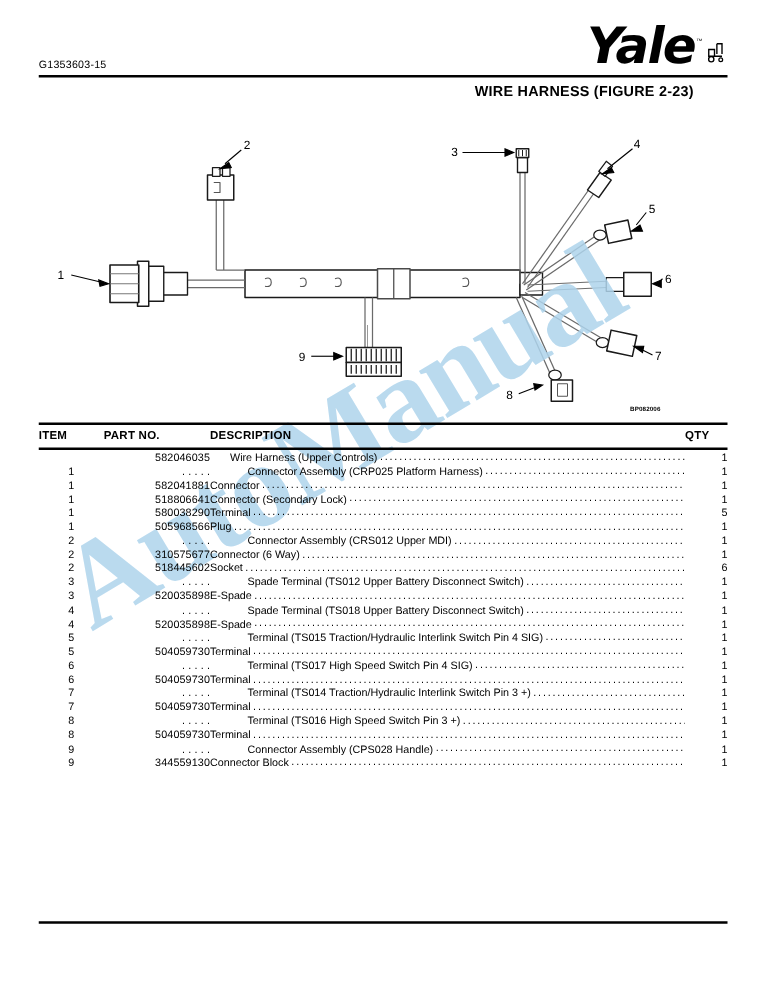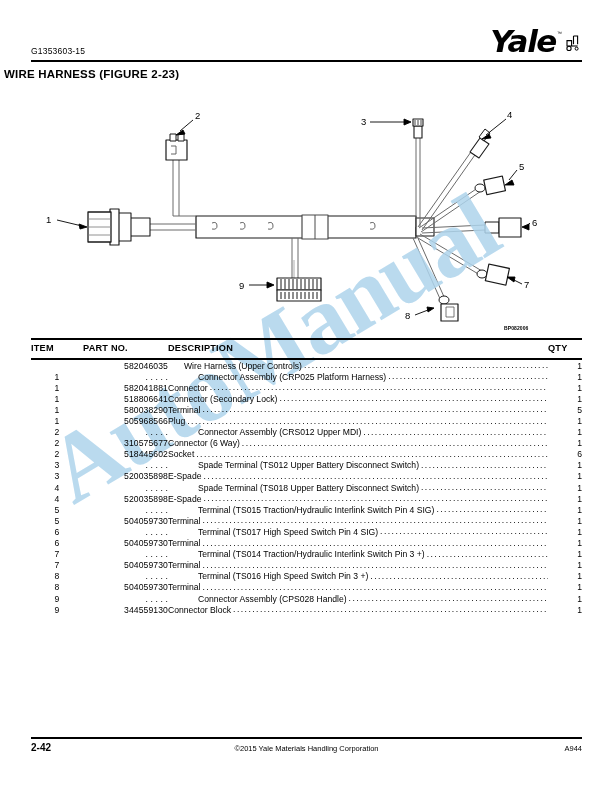--- a/index.html
+++ b/index.html
@@ -58,21 +58,21 @@
     position: absolute;
     right: 30px;
     top: 27px;
     display: flex;
     align-items: flex-end;
     height: 30px;
   }
   #yale-logo .yale-word {
     font-family: "DejaVu Sans", sans-serif;
     font-weight: bold;
-    font-size: 31px;
+    font-size: 40px;
     font-style: italic;
     letter-spacing: -1.4px;
     line-height: 1;
     color: #000;
   }
   #yale-logo .yale-tm {
     font-size: 5px;
     align-self: flex-start;
     margin-top: 3px;
     margin-left: 1px;
@@ -83,24 +83,24 @@
   }
   #header-rule {
     position: absolute;
     left: 31px;
     top: 60px;
     width: 551px;
     border-top: 2.2px solid #000;
   }
   #title-block {
     position: absolute;
-    left: 4px;
+    left: 16px;
     top: 68px;
     width: 539px;
-    text-align: left;
+    text-align: right;
   }
   #title-main {
     font-size: 11.5px;
     font-weight: bold;
     letter-spacing: 0.2px;
   }
   #title-sub {
     font-size: 8.5px;
     font-weight: bold;
     margin-top: 4px;
@@ -703,18 +703,13 @@
             </div>
           </td>
           <td class="t-qty">1</td>
         </tr>
       </tbody>
   </table>
 </div>
 
 <div id="footer">
   <div id="footer-rule"></div>
-  <div id="footer-row">
-    <div id="page-number">2-42</div>
-    <div id="copyright">©2015 Yale Materials Handling Corporation</div>
-    <div id="footer-code">A944</div>
-  </div>
 </div>
 
 </body></html>

